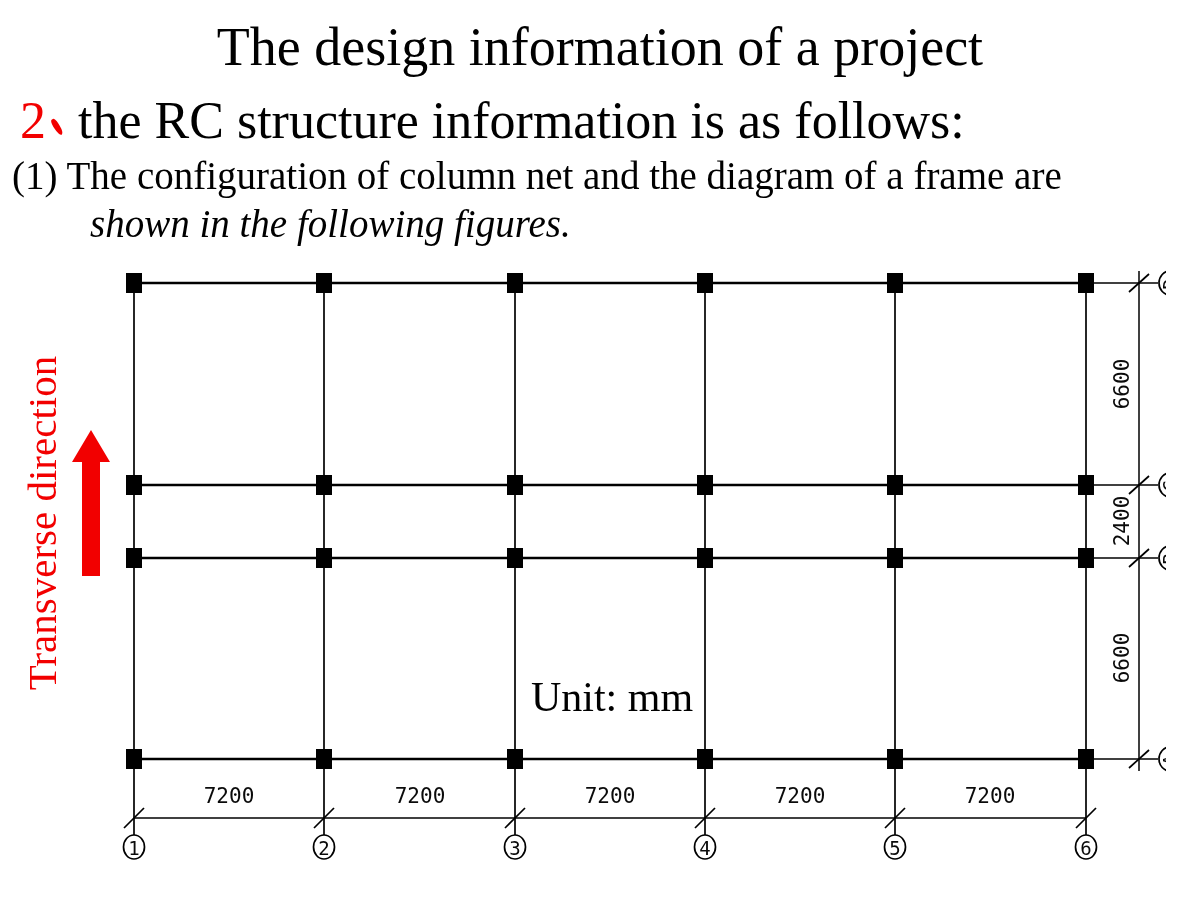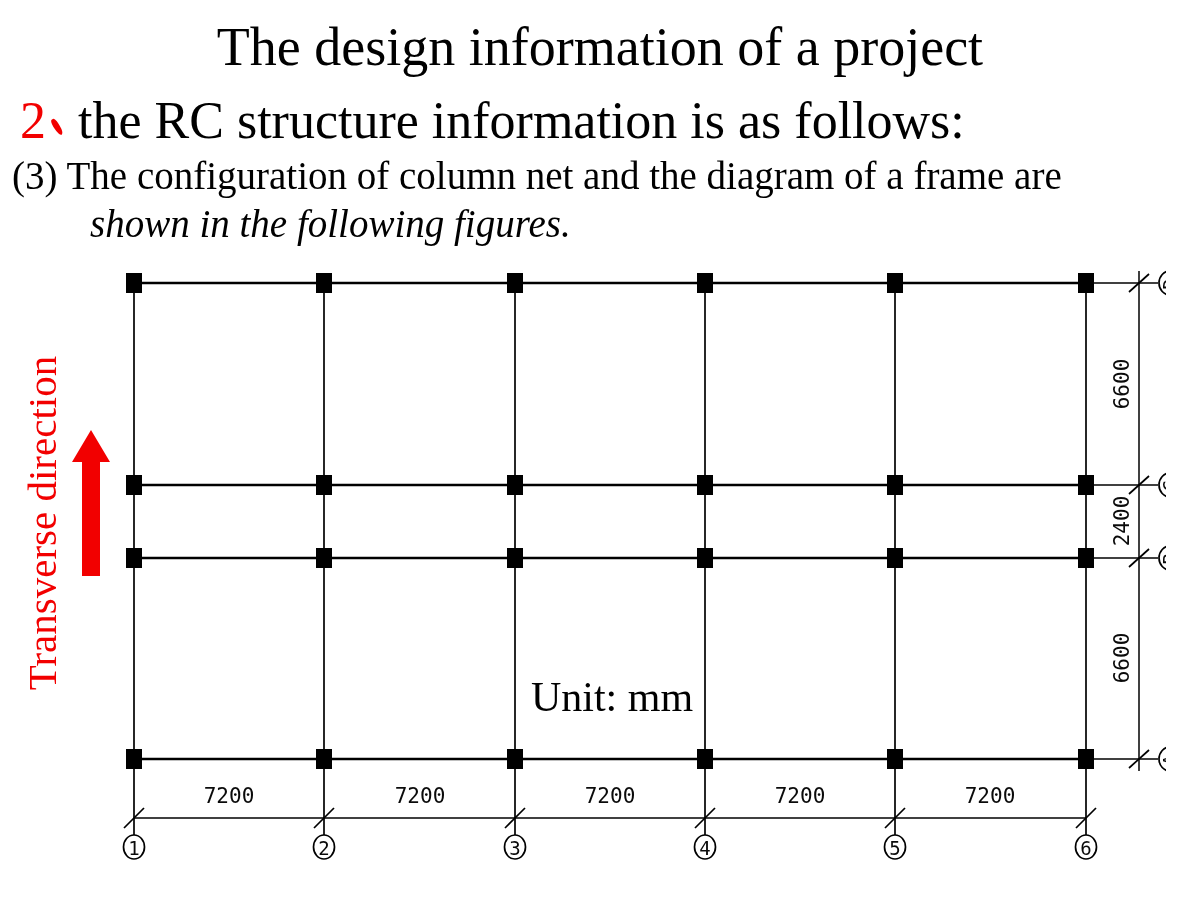--- a/index.html
+++ b/index.html
@@ -22,21 +22,21 @@
 </head>
 <body>
 
 <div class="slide">
 
   <div class="title">The design information of a project</div>
 
   <div class="item-line"><span class="item-num">2</span><span class="dun"></span><span class="item-rest">the RC structure information is as follows:</span></div>
 
   <div class="para">
-    <div class="l1">(3) The configuration of column net and the diagram of a frame are</div>
+    <div class="l1">(1) The configuration of column net and the diagram of a frame are</div>
     <div class="l2">shown in the following figures.</div>
   </div>
 
   <svg style="position:absolute;inset:0;" width="1200" height="900" viewBox="0 0 1200 900" xmlns="http://www.w3.org/2000/svg">
 
     <g stroke="#000" stroke-width="2.6">
       <line x1="134" y1="283" x2="1086" y2="283"></line>
       <line x1="134" y1="485" x2="1086" y2="485"></line>
       <line x1="134" y1="558" x2="1086" y2="558"></line>
       <line x1="134" y1="759" x2="1086" y2="759"></line>

